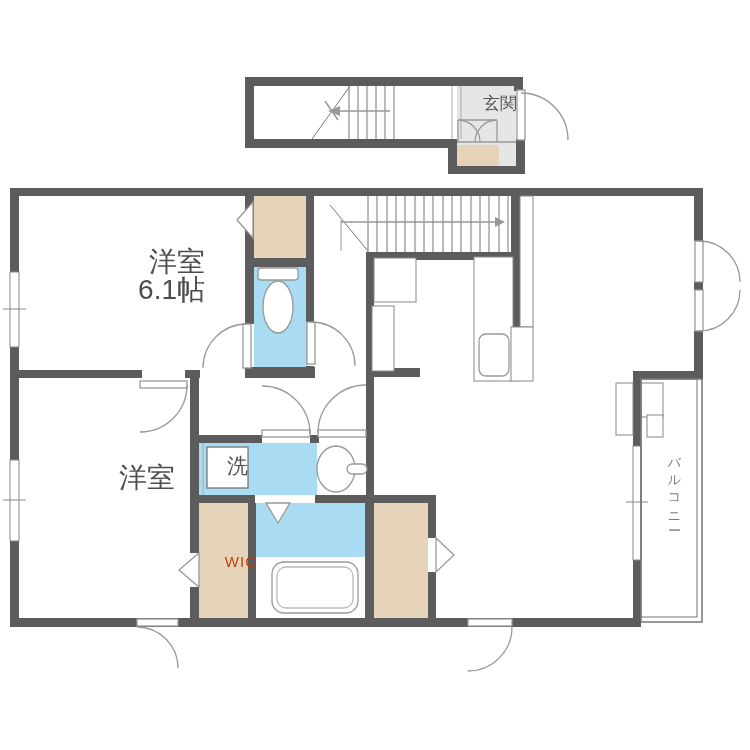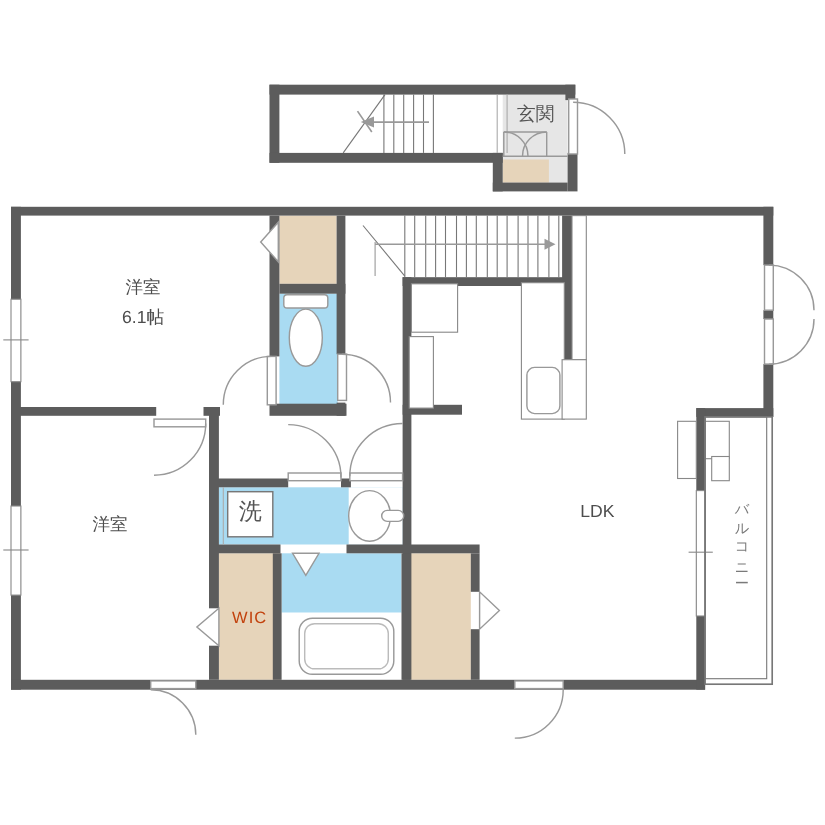--- a/index.html
+++ b/index.html
@@ -1,21 +1,21 @@
 <!DOCTYPE html>
 <html><head>
 <meta charset="utf-8">
 <style>
   html,body{margin:0;padding:0;background:#ffffff;}
   .plan{position:relative;width:750px;height:750px;background:#ffffff;overflow:hidden;
         font-family:"Liberation Sans","DejaVu Sans",sans-serif;}
   .plan svg{position:absolute;left:0;top:0;}
-  .label{position:absolute;color:#4d4d4d;text-align:center;line-height:28px;}
+  .label{position:absolute;color:#4d4d4d;text-align:right;line-height:28px;}
   .label .ln{display:block;}
-  .room-label{font-size:16px;}
+  .room-label{font-size:28px;}
   .genkan-label{font-size:17px;line-height:18px;color:#555555;}
   .laundry-label{font-size:21px;line-height:31px;color:#555555;}
   .wic-label{font-size:15px;line-height:17px;color:#c2410c;letter-spacing:1px;}
   .balcony-label{font-size:13px;color:#7a7a7a;writing-mode:vertical-rl;
                  letter-spacing:4px;line-height:20px;height:140px;text-align:left;}
   .doors path, .doors line{fill:none;}
   .doors rect, .doors polygon{fill:#ffffff;}
   .fixtures rect, .fixtures ellipse{fill:#ffffff;}
   .fixtures .inner{stroke:#bbbbbb;}
   .stairs line, .stairs path{fill:none;}
@@ -200,21 +200,20 @@
   <div class="label room-label" style="left:55px;top:248px;width:150px;">
     <span class="ln">洋室</span>
     <span class="ln">6.1帖</span>
   </div>
 
   <div class="label room-label" style="left:25px;top:464px;width:150px;">
     <span class="ln">洋室</span>
   </div>
 
   <div class="label room-label" style="left:465px;top:452px;width:156px;">
-    <span class="ln">LDK</span>
   </div>
 
   <div class="label laundry-label" style="left:207px;top:450px;width:41px;">洗</div>
 
   <div class="label wic-label" style="left:197px;top:553px;width:60px;">WIC</div>
 
   <div class="label balcony-label" style="left:664px;top:448px;width:20px;">バルコニー</div>
 
 </div>
 

